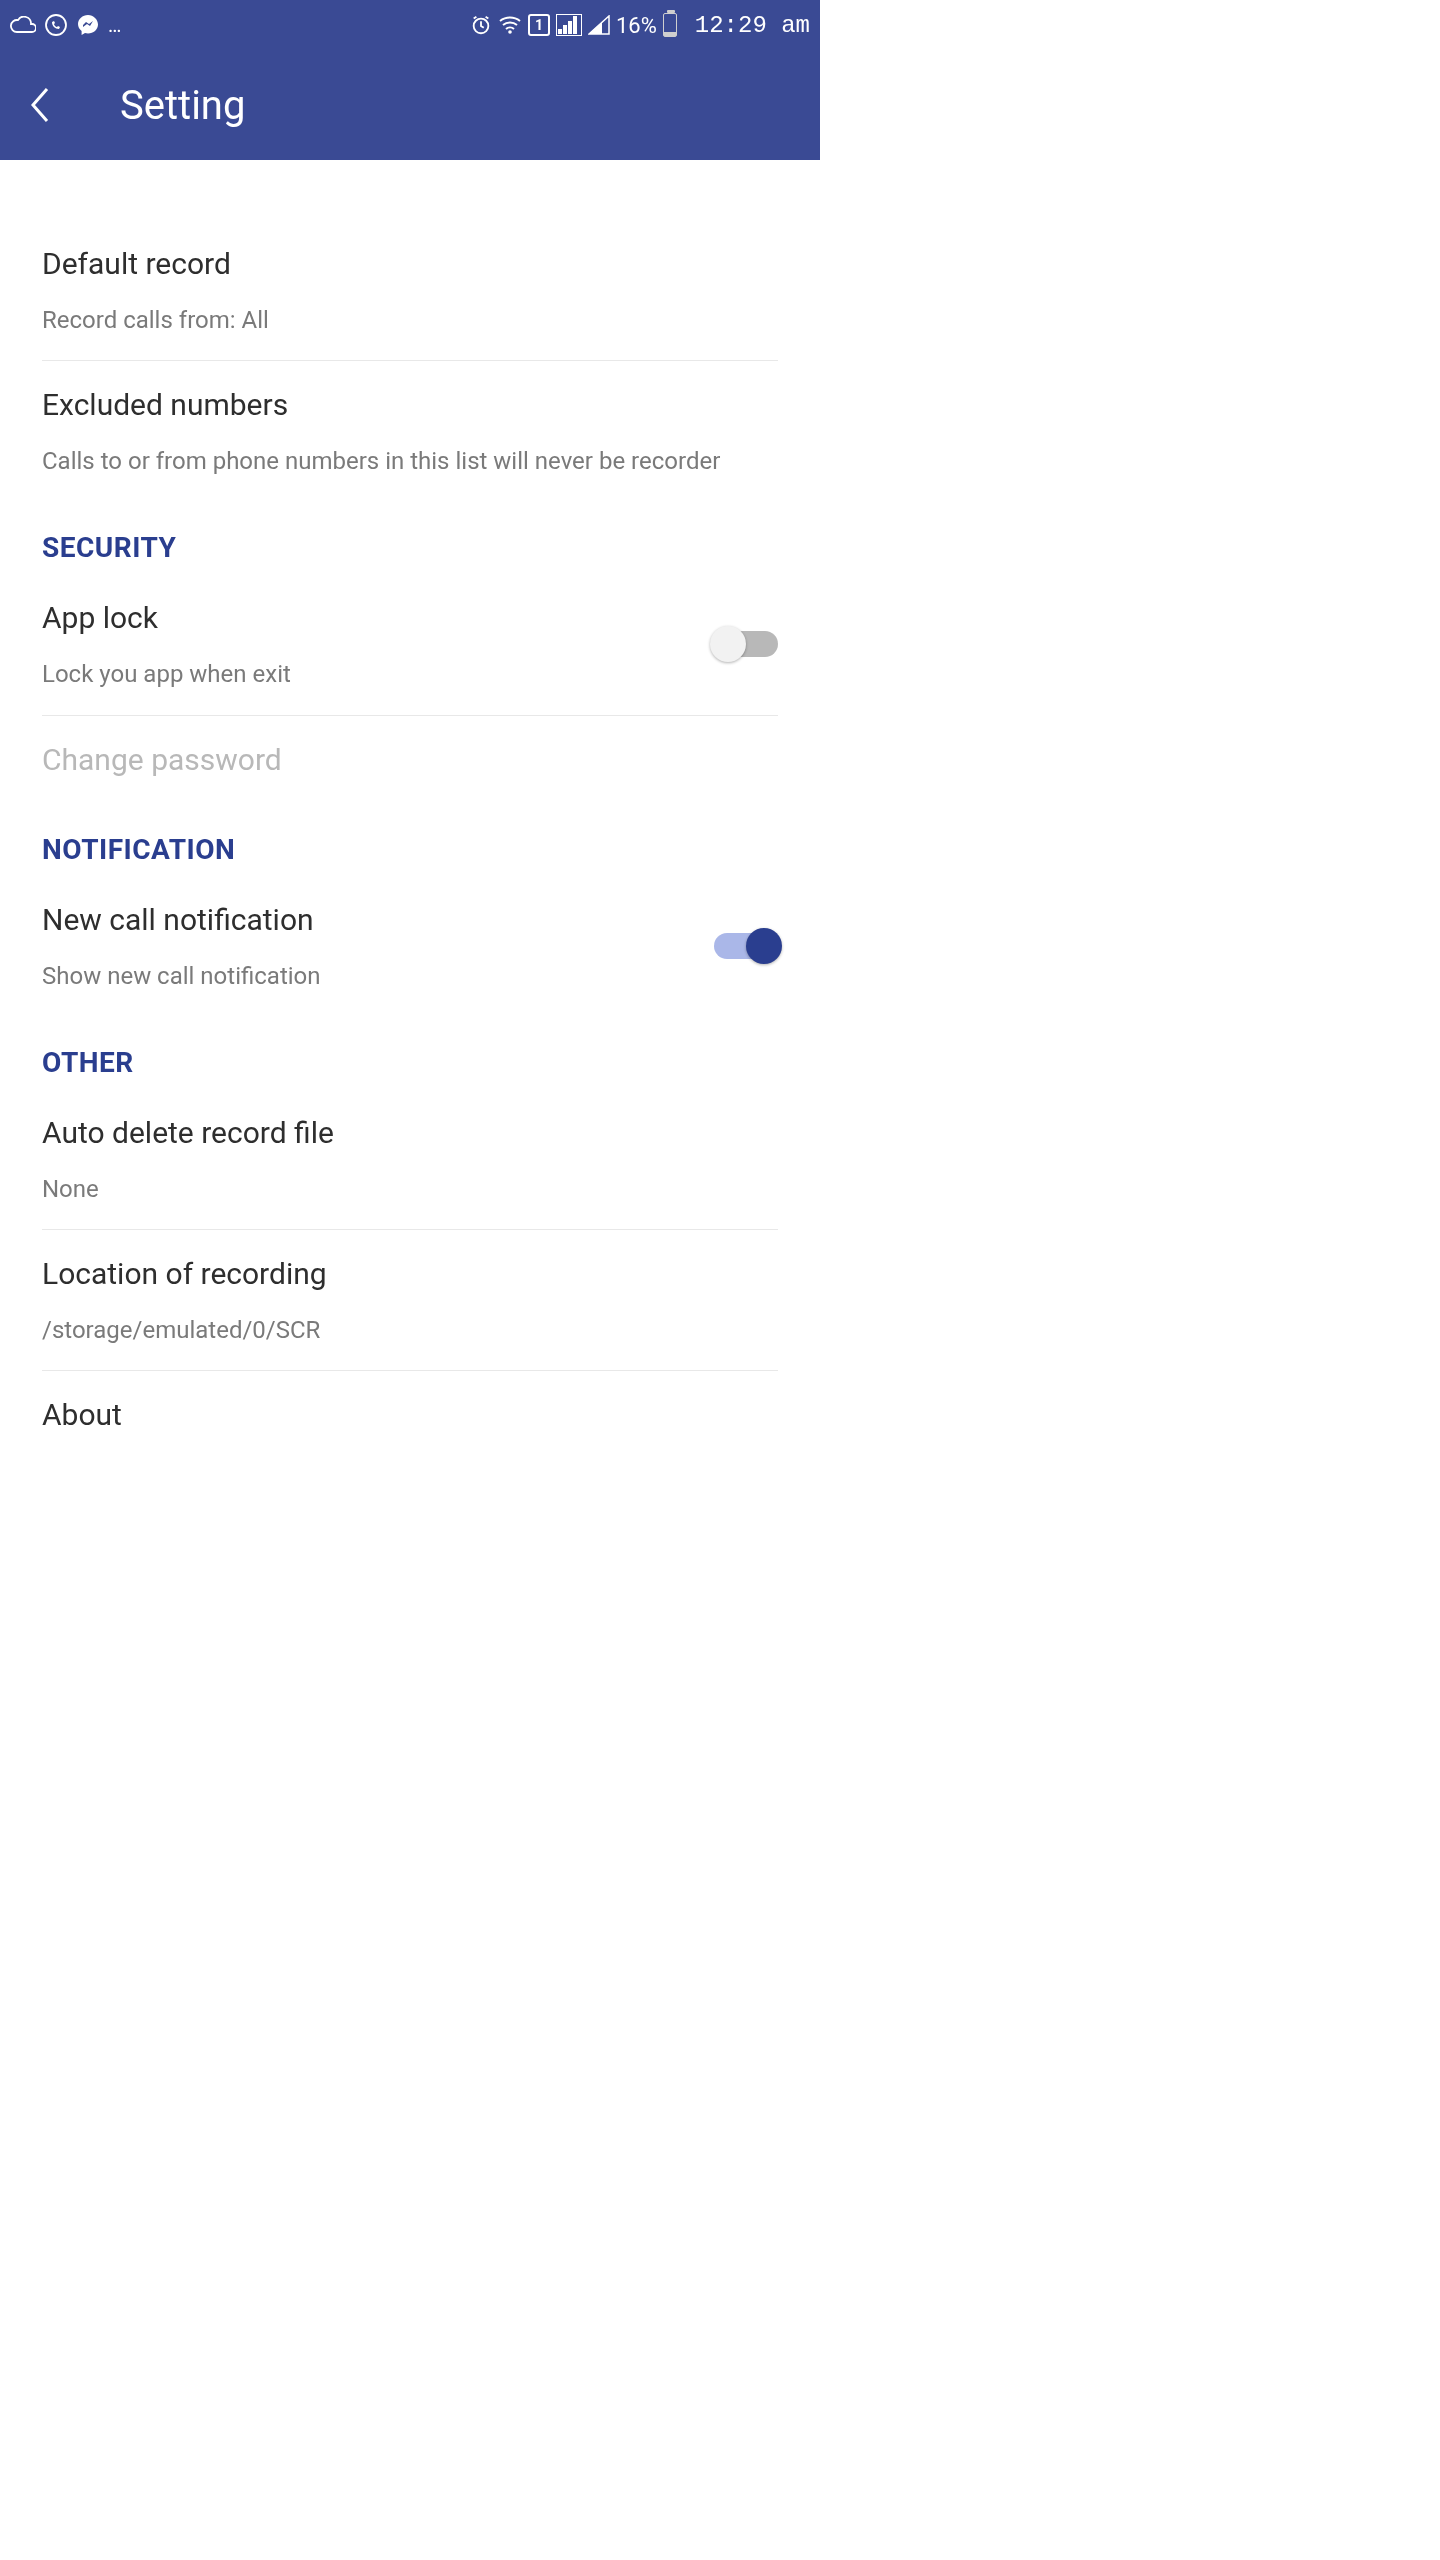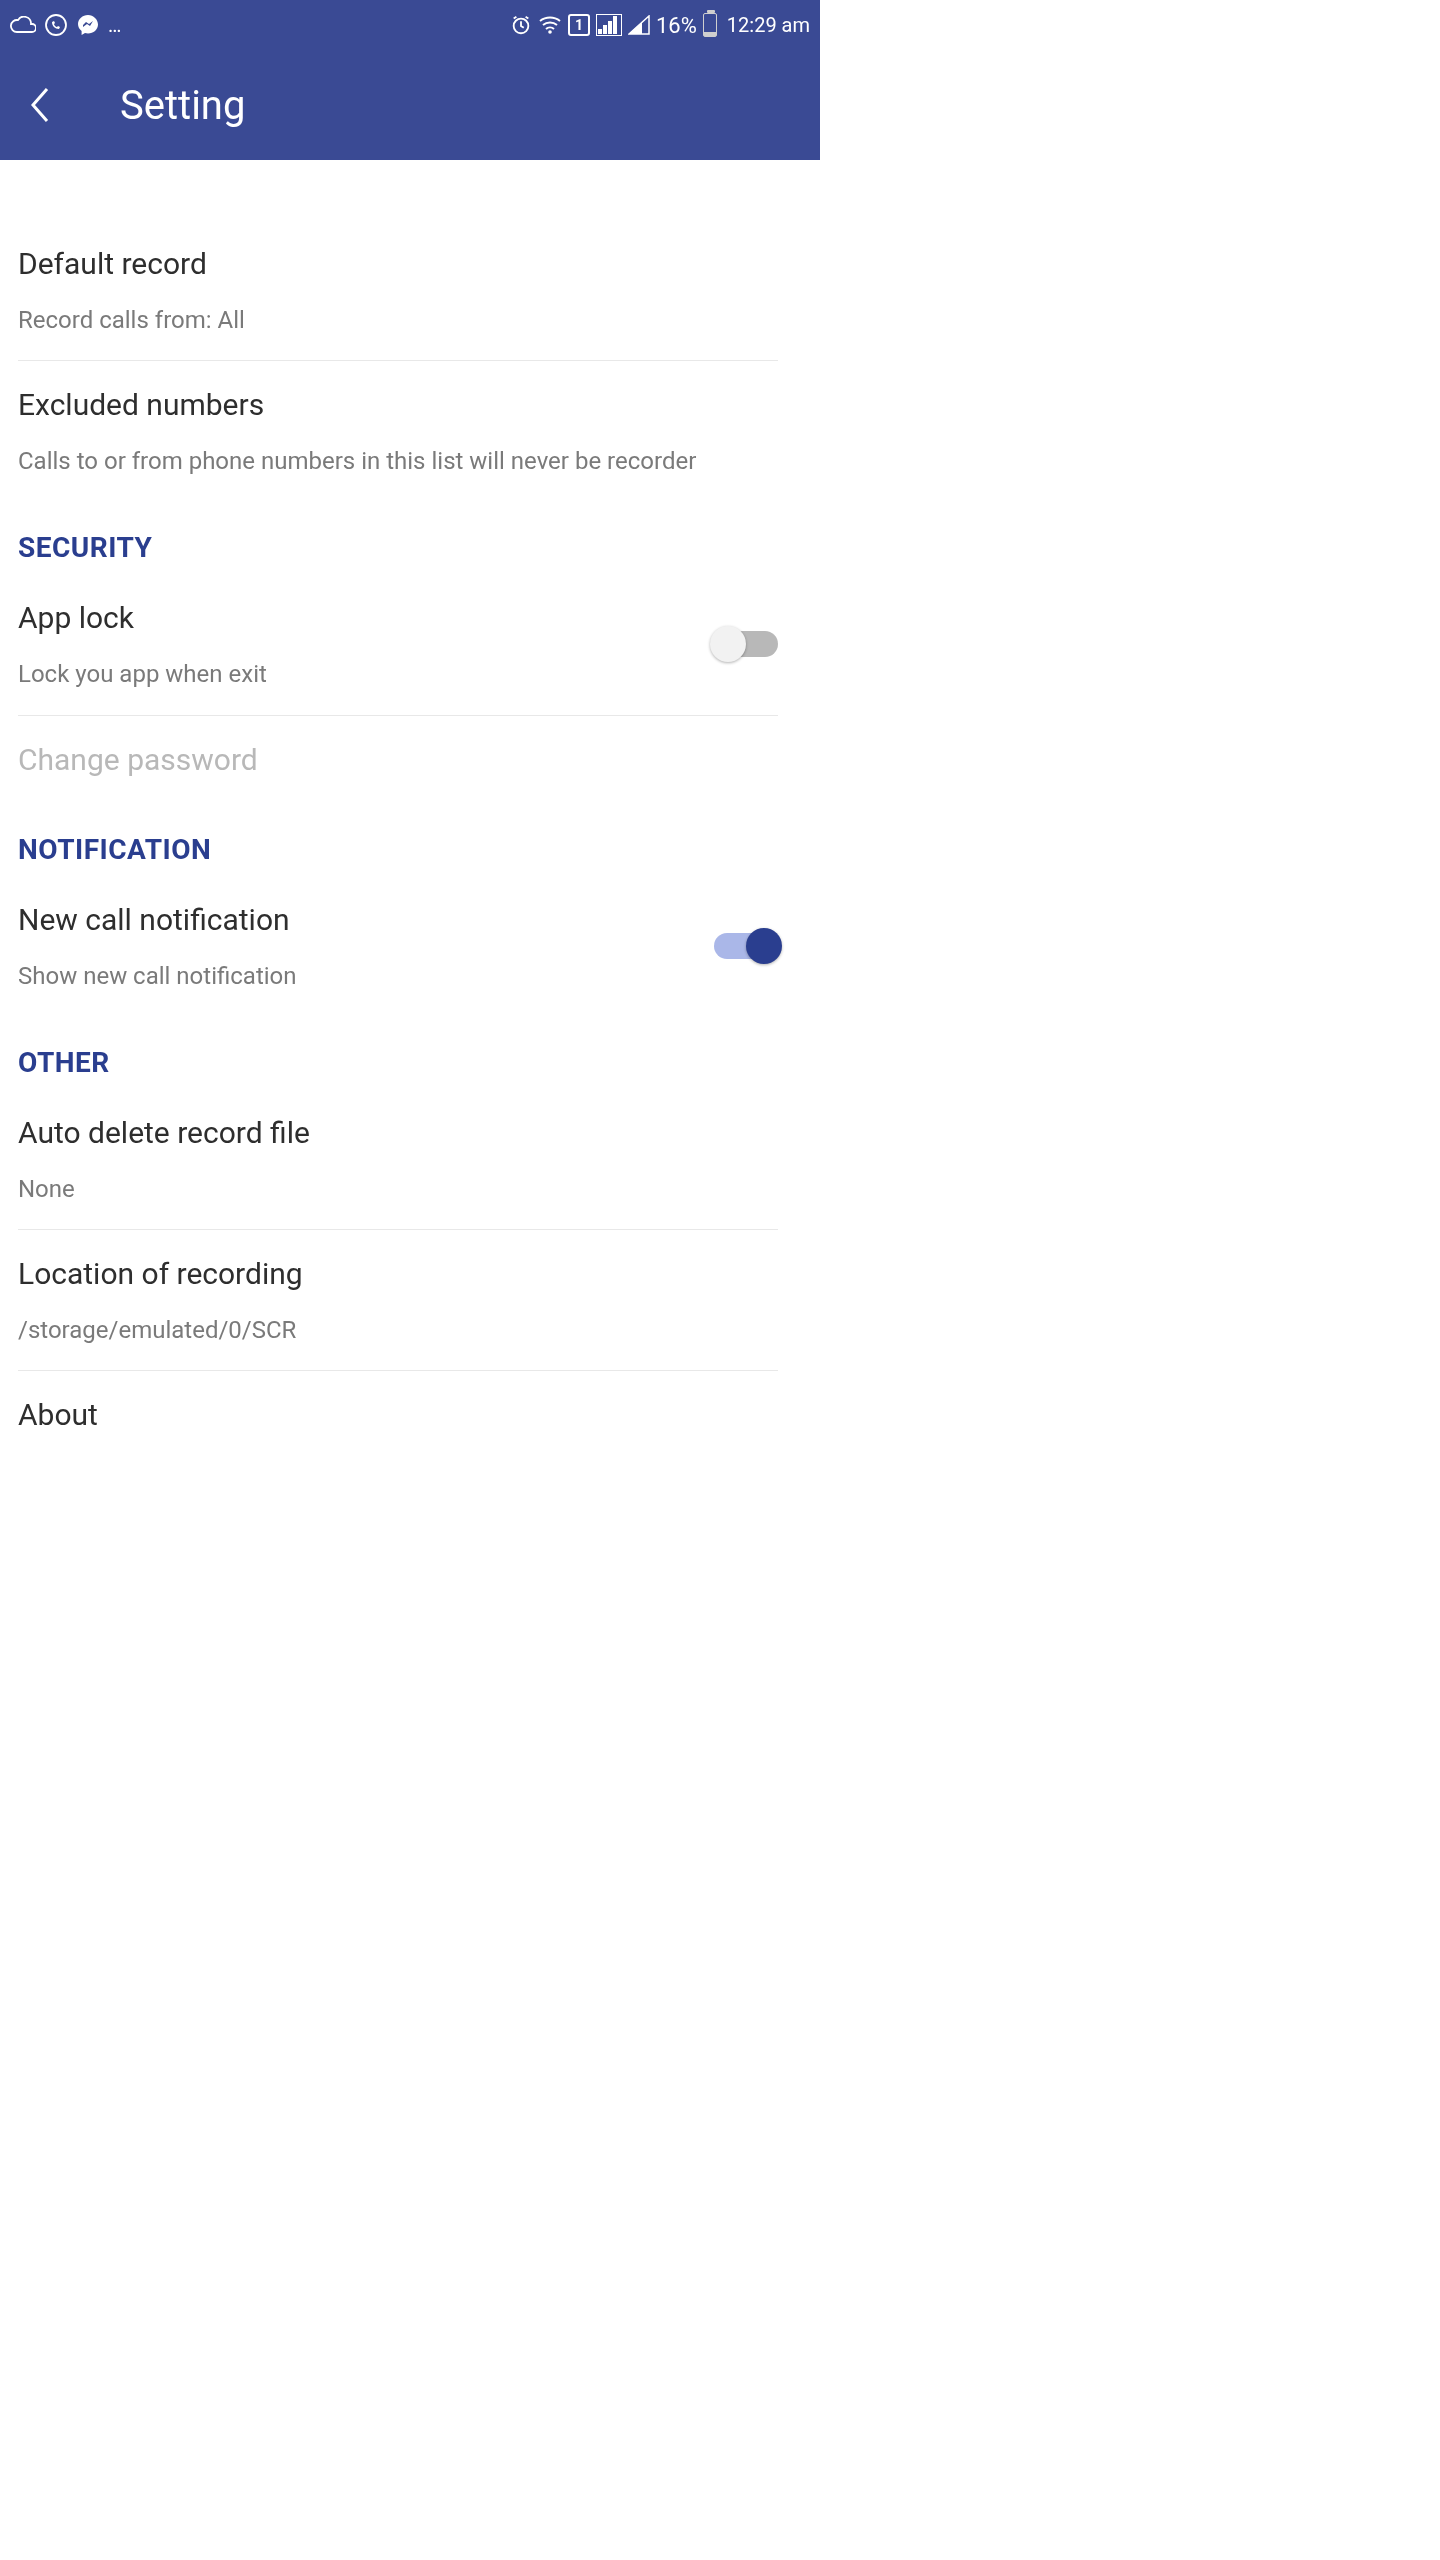--- a/index.html
+++ b/index.html
@@ -9,32 +9,32 @@
     height: 50px;
     display: flex;
     align-items: center;
     justify-content: space-between;
     padding: 0 10px;
     color: #fff;
     font-size: 22px;
   }
   .status-left { display: flex; align-items: center; gap: 8px; }
   .status-right { display: flex; align-items: center; gap: 6px; }
-  .status-right .time { font-size: 20px; margin-left: 4px; }
+  .status-right .time { font-size: 24px; margin-left: 12px; font-family: Liberation Mono, monospace; }
   .appbar {
     background: #3a4a94;
     height: 110px;
     display: flex;
     align-items: center;
     padding: 0 20px;
     color: #fff;
   }
   .back-arrow { width: 40px; height: 40px; display:flex; align-items:center; justify-content:center; margin-right: 60px; }
   .appbar-title { font-size: 40px; font-weight: 400; }
-  .content { padding: 60px 42px 0 18px; }
+  .content { padding: 60px 42px 0 42px; }
   .item { padding: 24px 0; }
   .item.bordered { border-bottom: 1px solid #e8e8e8; }
   .item-row { display:flex; align-items:center; justify-content:space-between; gap:16px; }
   .item-title { font-size: 30px; color: #2e2e2e; line-height:1.3; }
   .item-sub { font-size: 24px; color: #7a7a7a; margin-top: 22px; line-height:1.3; }
   .item-disabled .item-title { color: #b8b8b8; }
   .section-header {
     color: #2a3e8f;
     font-weight: 700;
     font-size: 28px;

